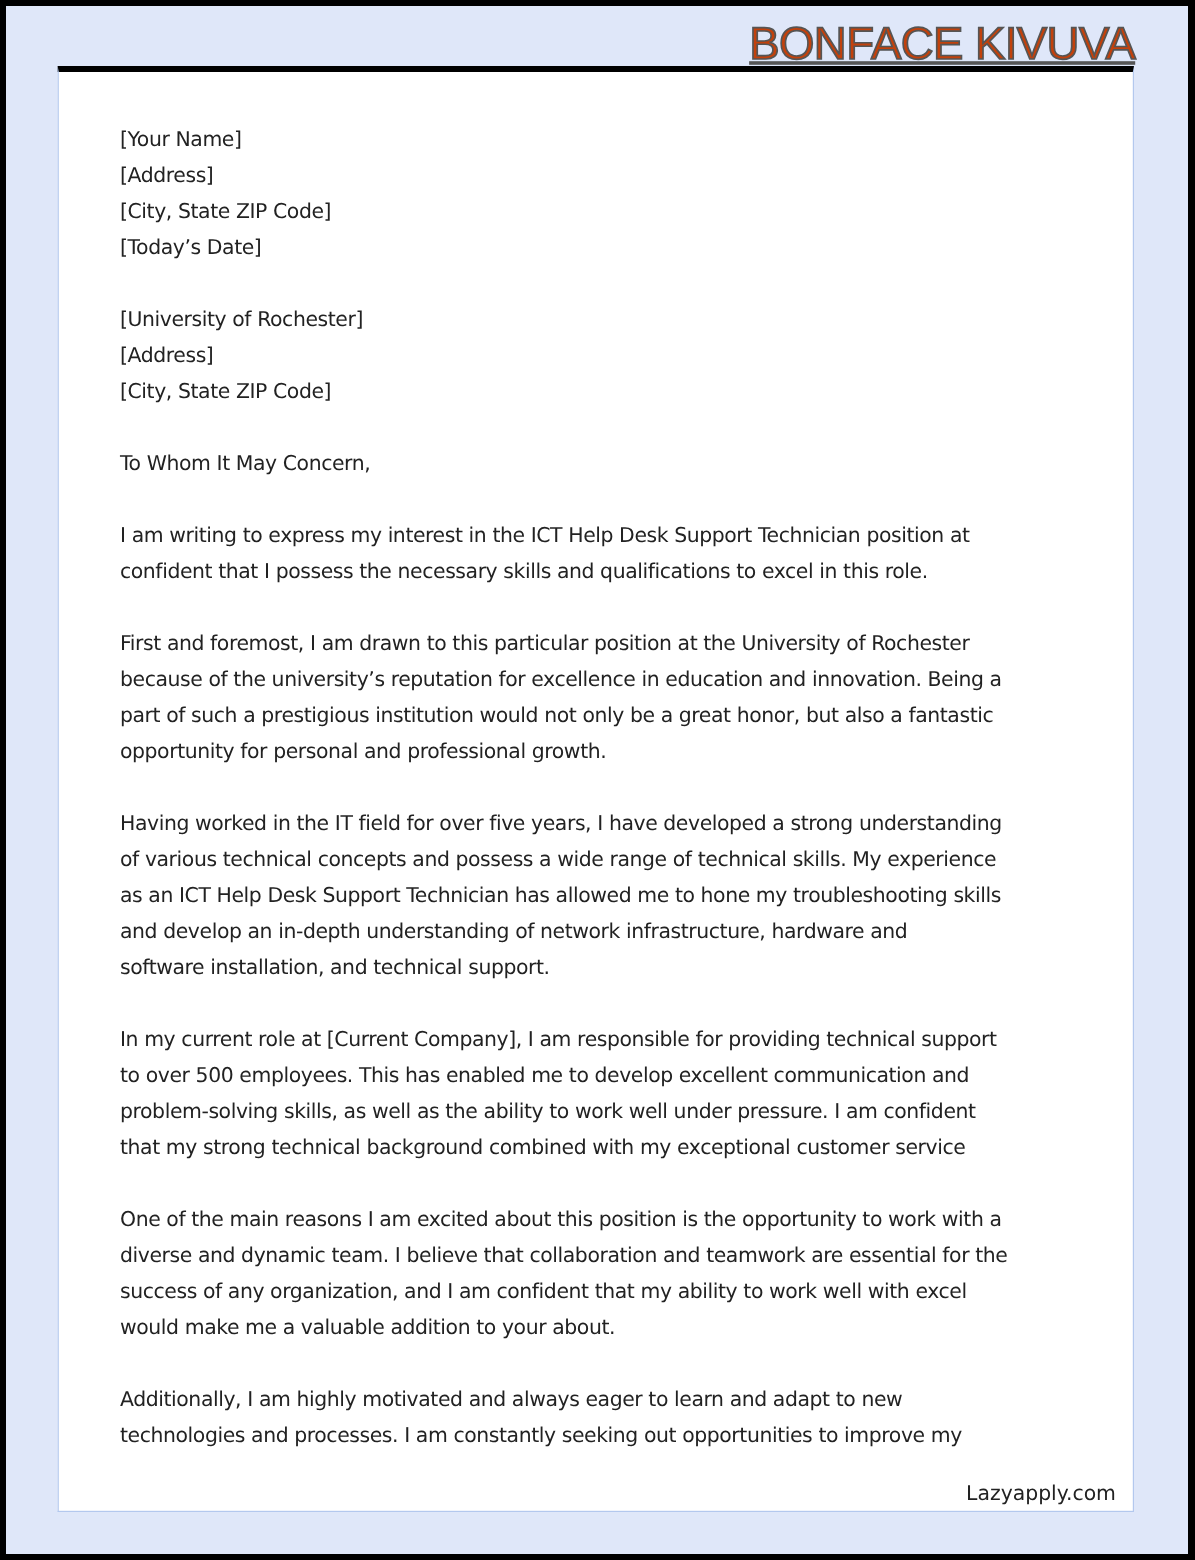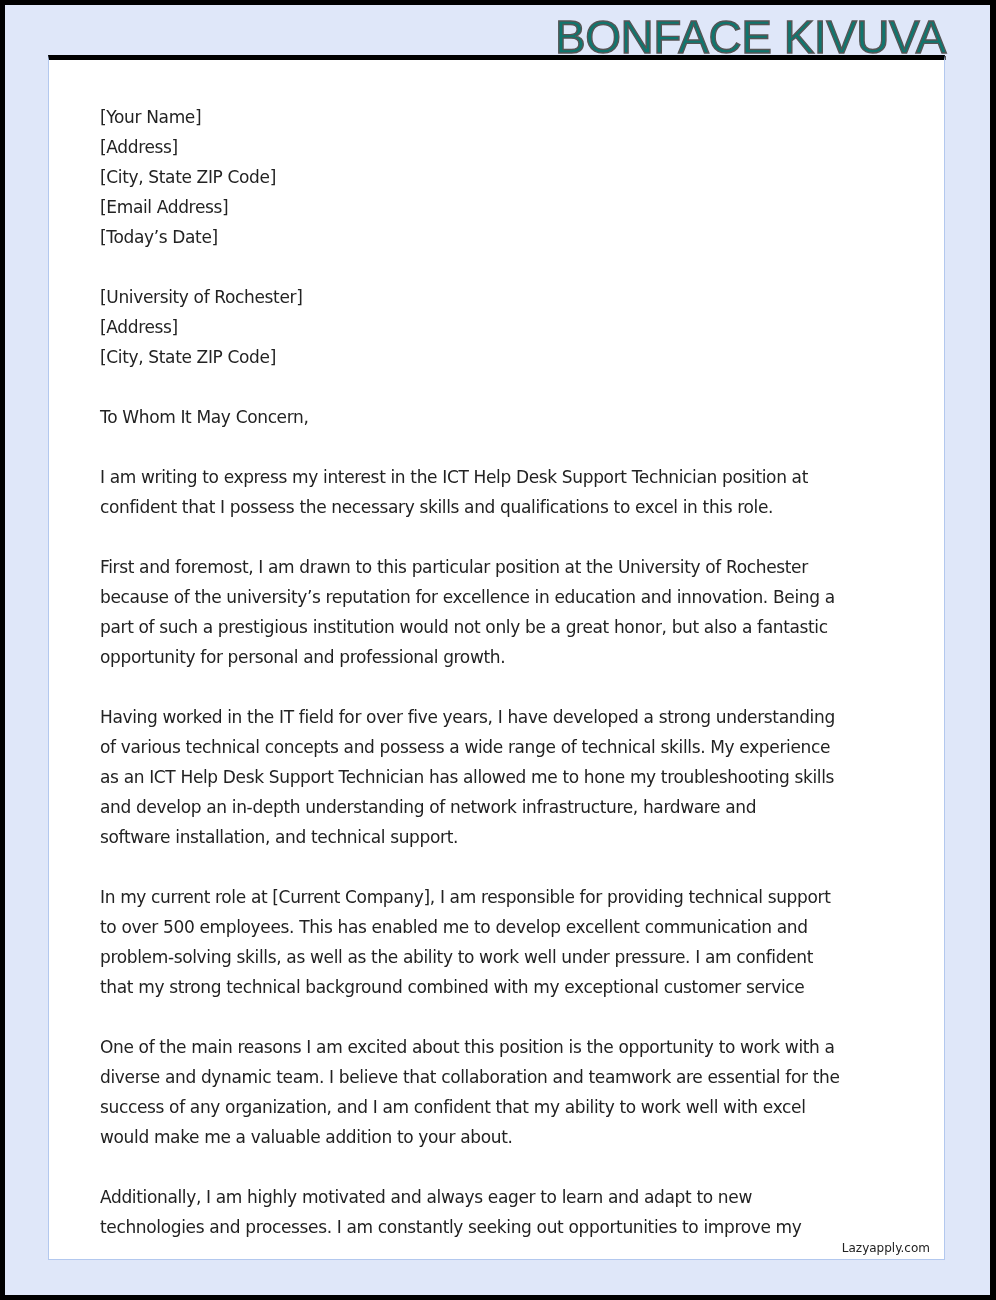--- a/index.html
+++ b/index.html
@@ -10,38 +10,38 @@
       font-family: "DejaVu Sans", sans-serif;
     }
     .frame {
       position: absolute; left: 5px; top: 5px; width: 985px; height: 1290px;
       background: #dfe7f9;
       overflow: hidden;
     }
     .brand {
       position: absolute; right: 44px; top: 10px;
       font-family: "Liberation Sans", sans-serif;
-      font-size: 46px; letter-spacing: -0.5px;
-      color: #0f766e;
+      font-size: 38px; letter-spacing: -0.5px;
+      color: #c2410c;
       -webkit-text-stroke: 1.4px #555;
       line-height: 44px;
       white-space: nowrap;
       text-decoration: underline;
     }
     .page {
       position: absolute; left: 43px; top: 50px; width: 897px; height: 1205px;
       background: #ffffff;
       border: 1px solid #b3c8ee;
       border-top: 5px solid #000;
       box-sizing: border-box;
     }
     .watermark {
       position: absolute; right: 14px; bottom: 4px;
       font-family: "DejaVu Sans", sans-serif;
-      font-size: 12px; color: #222;
+      font-size: 17px; color: #222;
     }
     .body-text {
       position: absolute; left: 95px; top: 97px; width: 820px;
       font-family: "DejaVu Sans", sans-serif;
       font-size: 17px; line-height: 30px; color: #222;
       letter-spacing: -0.35px;
     }
     .body-text .line { display: block; white-space: nowrap; }
     .body-text .gap { display: block; height: 30px; }
   </style>
@@ -53,21 +53,20 @@
 
   <div class="page">
     <div class="watermark">Lazyapply.com</div>
   </div>
 
   <div class="body-text">
     <div>
       <span class="line">[Your Name]</span>
       <span class="line">[Address]</span>
       <span class="line">[City, State ZIP Code]</span>
-      <span class="line">[Email Address]</span>
       <span class="line">[Today’s Date]</span>
     </div>
     <span class="gap"></span>
     <div>
       <span class="line">[University of Rochester]</span>
       <span class="line">[Address]</span>
       <span class="line">[City, State ZIP Code]</span>
     </div>
     <span class="gap"></span>
     <span class="line">To Whom It May Concern,</span>

